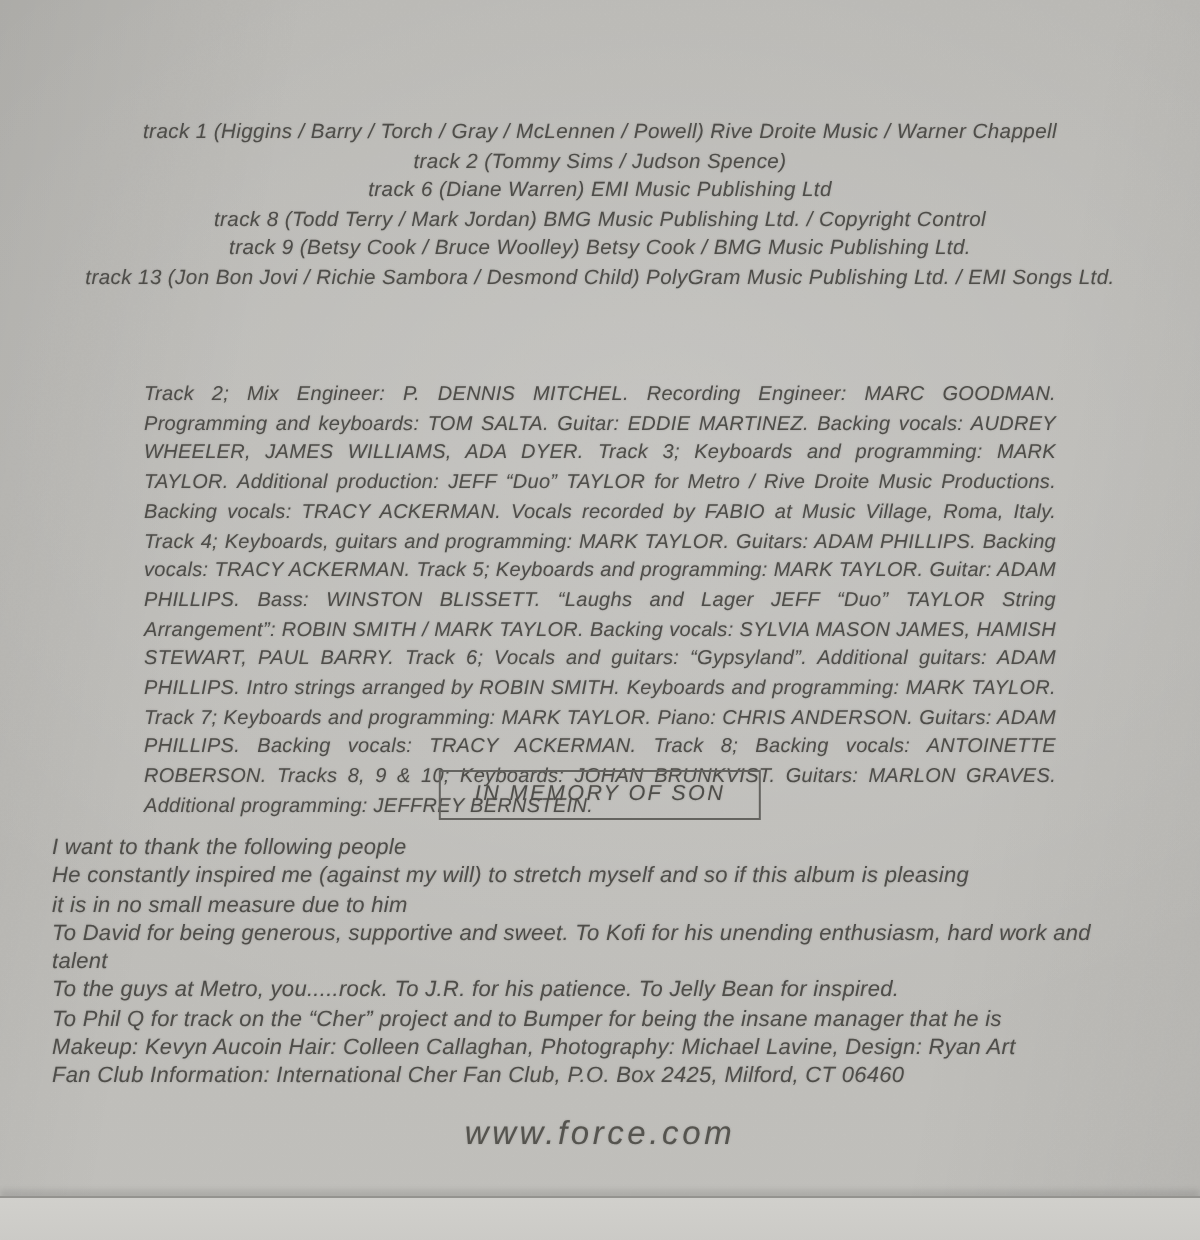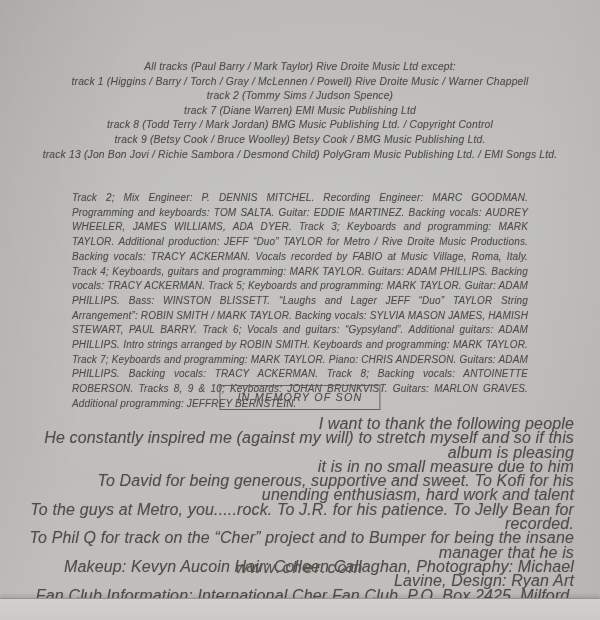--- a/index.html
+++ b/index.html
@@ -36,22 +36,22 @@
   .memorial-box {
     position: absolute; top: 385px; left: 50%; transform: translateX(-50%);
     border: 1px solid #64635f;
     padding: 5px 17px 6px 17px;
     font-size: 10.8px; letter-spacing: 1.2px;
     white-space: nowrap;
     text-shadow: 0 0 1px rgba(78,77,73,0.3);
   }
   .thanks {
     position: absolute; top: 417px; left: 26px; right: 26px;
-    text-align: right;
-    font-size: 16px; line-height: 14.3px;
+    text-align: left;
+    font-size: 11px; line-height: 14.3px;
     letter-spacing: 0.15px;
     text-shadow: 0 0 1px rgba(78,77,73,0.3);
   }
   .website {
     position: absolute; top: 558px; left: 0; right: 0;
     text-align: center;
     font-size: 16.5px; letter-spacing: 1.8px;
     color: #55544f;
     text-shadow: 0 0 1px rgba(78,77,73,0.3);
   }
@@ -69,41 +69,40 @@
 
 <svg class="noise" width="600" height="620" aria-hidden="true">
   <filter id="grain">
     <feTurbulence type="fractalNoise" baseFrequency="0.85" numOctaves="2" stitchTiles="stitch"></feTurbulence>
     <feColorMatrix type="matrix" values="0 0 0 0 0.42  0 0 0 0 0.41  0 0 0 0 0.39  0 0 0 0.09 0"></feColorMatrix>
   </filter>
   <rect width="600" height="620" filter="url(#grain)"></rect>
 </svg>
 
 <div class="pub-credits">
-  <div>All tracks (Paul Barry / Mark Taylor) Rive Droite Music Ltd except:</div>
   <div>track 1 (Higgins / Barry / Torch / Gray / McLennen / Powell) Rive Droite Music / Warner Chappell</div>
   <div>track 2 (Tommy Sims / Judson Spence)</div>
-  <div>track 7 (Diane Warren) EMI Music Publishing Ltd</div>
+  <div>track 6 (Diane Warren) EMI Music Publishing Ltd</div>
   <div>track 8 (Todd Terry / Mark Jordan) BMG Music Publishing Ltd. / Copyright Control</div>
   <div>track 9 (Betsy Cook / Bruce Woolley) Betsy Cook / BMG Music Publishing Ltd.</div>
   <div>track 13 (Jon Bon Jovi / Richie Sambora / Desmond Child) PolyGram Music Publishing Ltd. / EMI Songs Ltd.</div>
 </div>
 
 <div class="personnel">Track 2; Mix Engineer: P. DENNIS MITCHEL. Recording Engineer: MARC GOODMAN. Programming and keyboards: TOM SALTA. Guitar: EDDIE MARTINEZ. Backing vocals: AUDREY WHEELER, JAMES WILLIAMS, ADA DYER. Track 3; Keyboards and programming: MARK TAYLOR. Additional production: JEFF “Duo” TAYLOR for Metro / Rive Droite Music Productions. Backing vocals: TRACY ACKERMAN. Vocals recorded by FABIO at Music Village, Roma, Italy. Track 4; Keyboards, guitars and programming: MARK TAYLOR. Guitars: ADAM PHILLIPS. Backing vocals: TRACY ACKERMAN. Track 5; Keyboards and programming: MARK TAYLOR. Guitar: ADAM PHILLIPS. Bass: WINSTON BLISSETT. “Laughs and Lager JEFF “Duo” TAYLOR String Arrangement”: ROBIN SMITH / MARK TAYLOR. Backing vocals: SYLVIA MASON JAMES, HAMISH STEWART, PAUL BARRY. Track 6; Vocals and guitars: “Gypsyland”. Additional guitars: ADAM PHILLIPS. Intro strings arranged by ROBIN SMITH. Keyboards and programming: MARK TAYLOR. Track 7; Keyboards and programming: MARK TAYLOR. Piano: CHRIS ANDERSON. Guitars: ADAM PHILLIPS. Backing vocals: TRACY ACKERMAN. Track 8; Backing vocals: ANTOINETTE ROBERSON. Tracks 8, 9 &amp; 10; Keyboards: JOHAN BRUNKVIST. Guitars: MARLON GRAVES. Additional programming: JEFFREY BERNSTEIN.</div>
 
 <div class="memorial-box">
   <span>IN MEMORY OF SON</span>
 </div>
 
 <div class="thanks">
   <div>I want to thank the following people</div>
   <div>He constantly inspired me (against my will) to stretch myself and so if this album is pleasing</div>
   <div>it is in no small measure due to him</div>
   <div>To David for being generous, supportive and sweet. To Kofi for his unending enthusiasm, hard work and talent</div>
-  <div>To the guys at  Metro, you.....rock.  To J.R. for his patience. To Jelly Bean for recorded.</div>
+  <div>To the guys at  Metro, you.....rock.  To J.R. for his patience. To Jelly Bean for inspired.</div>
   <div>To Phil Q for track on the “Cher” project and to Bumper for being the insane manager that he is</div>
   <div>Makeup: Kevyn Aucoin  Hair: Colleen Callaghan,  Photography: Michael Lavine, Design: Ryan Art</div>
   <div>Fan Club Information: International Cher Fan Club, P.O. Box 2425, Milford, CT 06460</div>
 </div>
 
-<div class="website">www.cher.com</div>
+<div class="website">www.force.com</div>
 
 <div class="bottom-edge"></div>
 
 </body></html>

